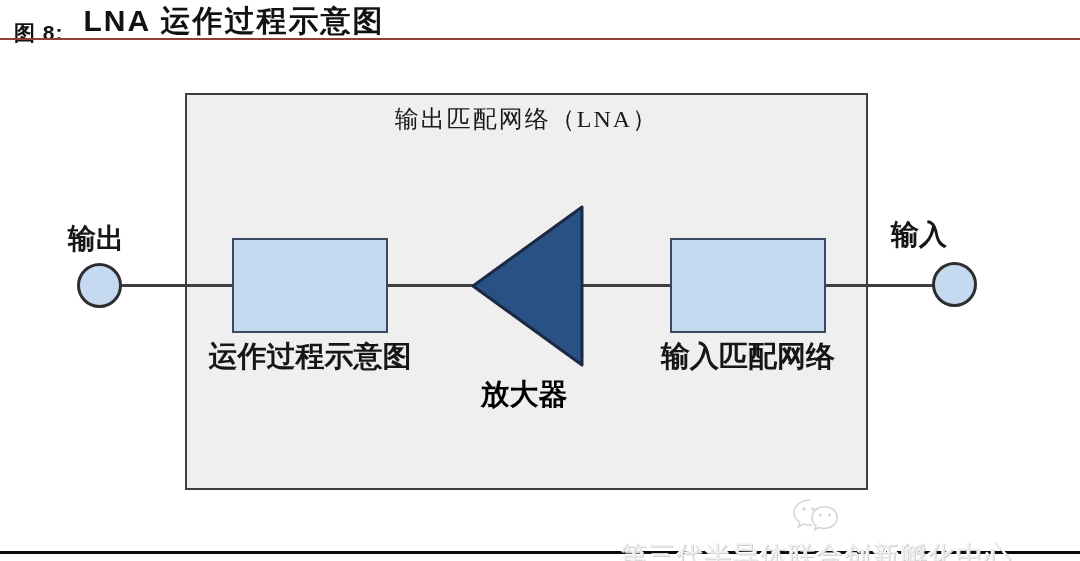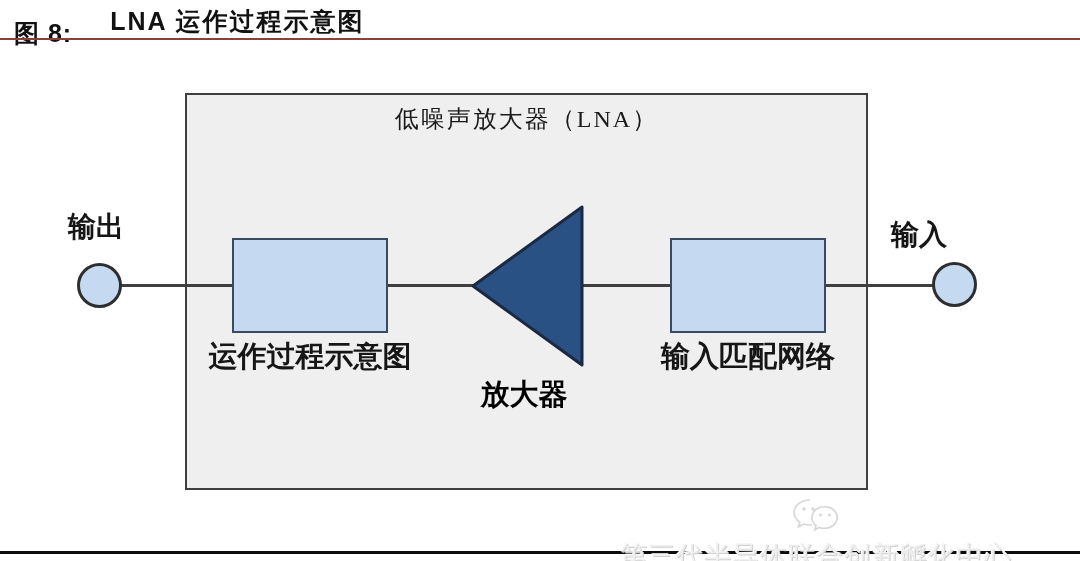--- a/index.html
+++ b/index.html
@@ -2,22 +2,22 @@
 <html style="--box-fill: #efeff0; --box-border: #3f3f3f; --block-fill: #c5d9f1; --block-border: #3a4a61; --triangle-fill: #2a5183; --triangle-border: #1b2a44; --line: #3f3f3f; --rule-top: #8d3f3a; --rule-bottom: #0c0c0c;"><head>
 <meta charset="utf-8">
 <style>
   * { margin: 0; padding: 0; box-sizing: border-box; }
   html, body { width: 1080px; height: 561px; background: #ffffff; overflow: hidden; position: relative; }
   body { font-family: "Liberation Sans", sans-serif; }
 
   
   .header { position: absolute; left: 14px; top: 5px; height: 32px;
             display: flex; align-items: center; color: #121212; }
-  .figure-label { font-size: 25px; font-weight: bold; letter-spacing: 1px; margin-top: 24px; }
-  .figure-title { font-size: 25px; font-weight: bold; margin-left: 38px; letter-spacing: 2px; }
+  .figure-label { font-size: 21px; font-weight: bold; letter-spacing: 1px; margin-top: 24px; }
+  .figure-title { font-size: 30px; font-weight: bold; margin-left: 20px; letter-spacing: 2px; }
   .rule-top { position: absolute; left: 0; top: 38px; width: 1080px; height: 2px;
               background: var(--rule-top, #8d3f3a); }
 
   
   .lna-box { position: absolute; left: 185px; top: 93px; width: 683px; height: 397px;
              background: var(--box-fill, #efeff0);
              border: 2px solid var(--box-border, #3f3f3f); z-index: 0; }
   .lna-box-title { position: absolute; left: 185px; top: 103px; width: 683px;
                    text-align: center; font-family: "Liberation Serif", serif;
                    font-size: 24px; color: #1a1a1a; letter-spacing: 2px; z-index: 2; }
@@ -28,21 +28,21 @@
 
   
   .port-circle { position: absolute; width: 45px; height: 45px; border-radius: 50%;
                  background: var(--block-fill, #c5d9f1);
                  border: 3px solid #2e2e2e; z-index: 2; }
   .port-circle.out { left: 77px; top: 263px; }
   .port-circle.in  { left: 932px; top: 262px; }
   .port-label { position: absolute; width: 90px; text-align: center;
                 font-family: "Liberation Serif", serif; font-weight: bold;
                 font-size: 28px; color: #161616; z-index: 2; }
-  .port-label.out { left: 51px;  top: 208px; }
+  .port-label.out { left: 51px;  top: 220px; }
   .port-label.in  { left: 874px; top: 216px; }
 
   
   .match-block { position: absolute; width: 156px; height: 95px;
                  background: var(--block-fill, #c5d9f1);
                  border: 2px solid var(--block-border, #3a4a61); z-index: 2; }
   .match-block.output { left: 232px; top: 238px; }
   .match-block.input  { left: 670px; top: 238px; }
   .block-label { position: absolute; width: 220px; text-align: center;
                  font-family: "Liberation Serif", serif; font-weight: bold;
@@ -70,21 +70,21 @@
 </head>
 <body>
 
 <div class="header">
   <span class="figure-label">图 8:</span>
   <span class="figure-title">LNA 运作过程示意图</span>
 </div>
 <div class="rule-top"></div>
 
 <div class="lna-box"></div>
-<div class="lna-box-title">低噪声放大器（LNA）</div>
+<div class="lna-box-title">输出匹配网络（LNA）</div>
 
 <div class="signal-line"></div>
 
 <div class="port-label out">输出</div>
 <div class="port-circle out"></div>
 
 <div class="match-block output"></div>
 <div class="block-label output">运作过程示意图</div>
 
 <svg class="amp-svg" width="116" height="164" viewBox="0 0 116 164">

